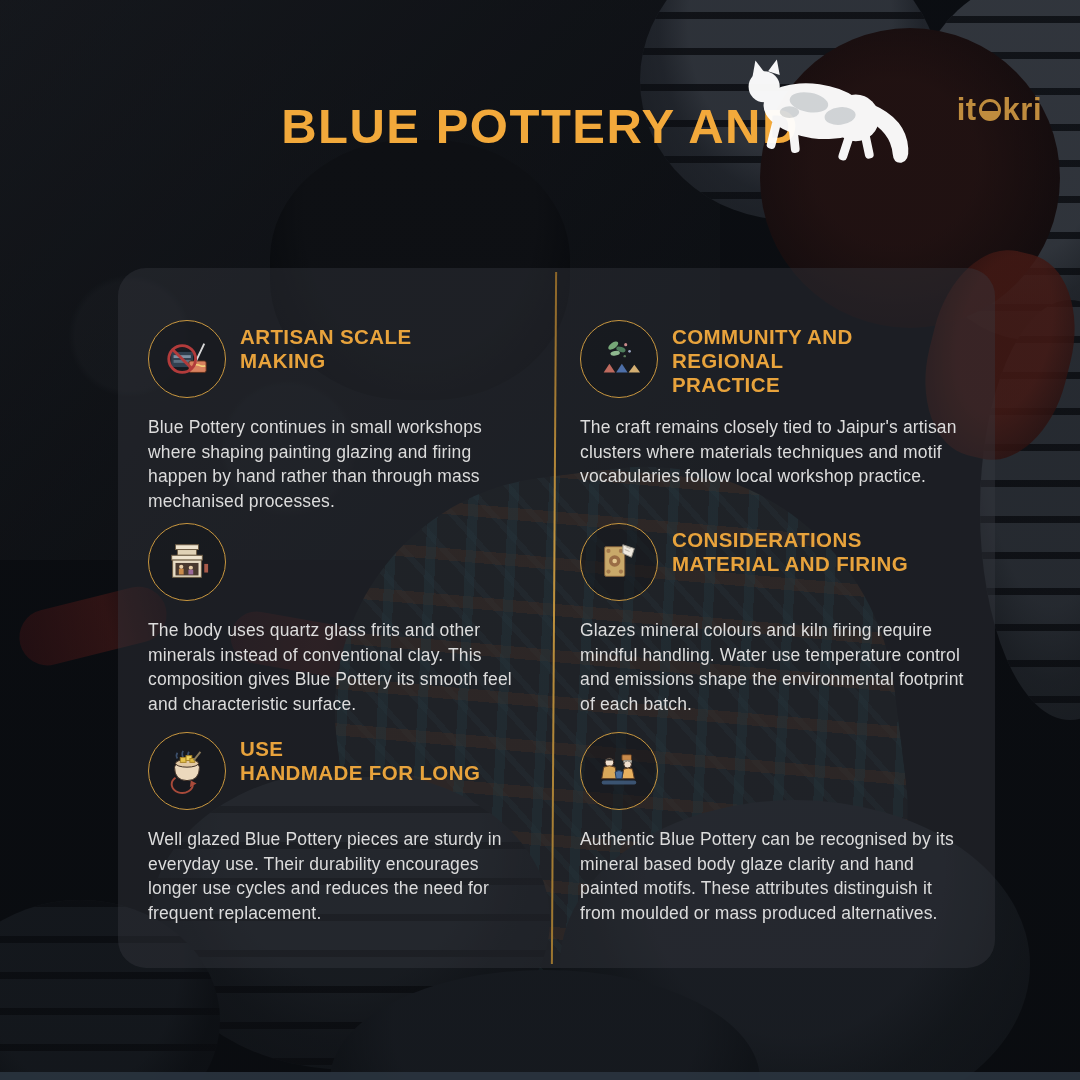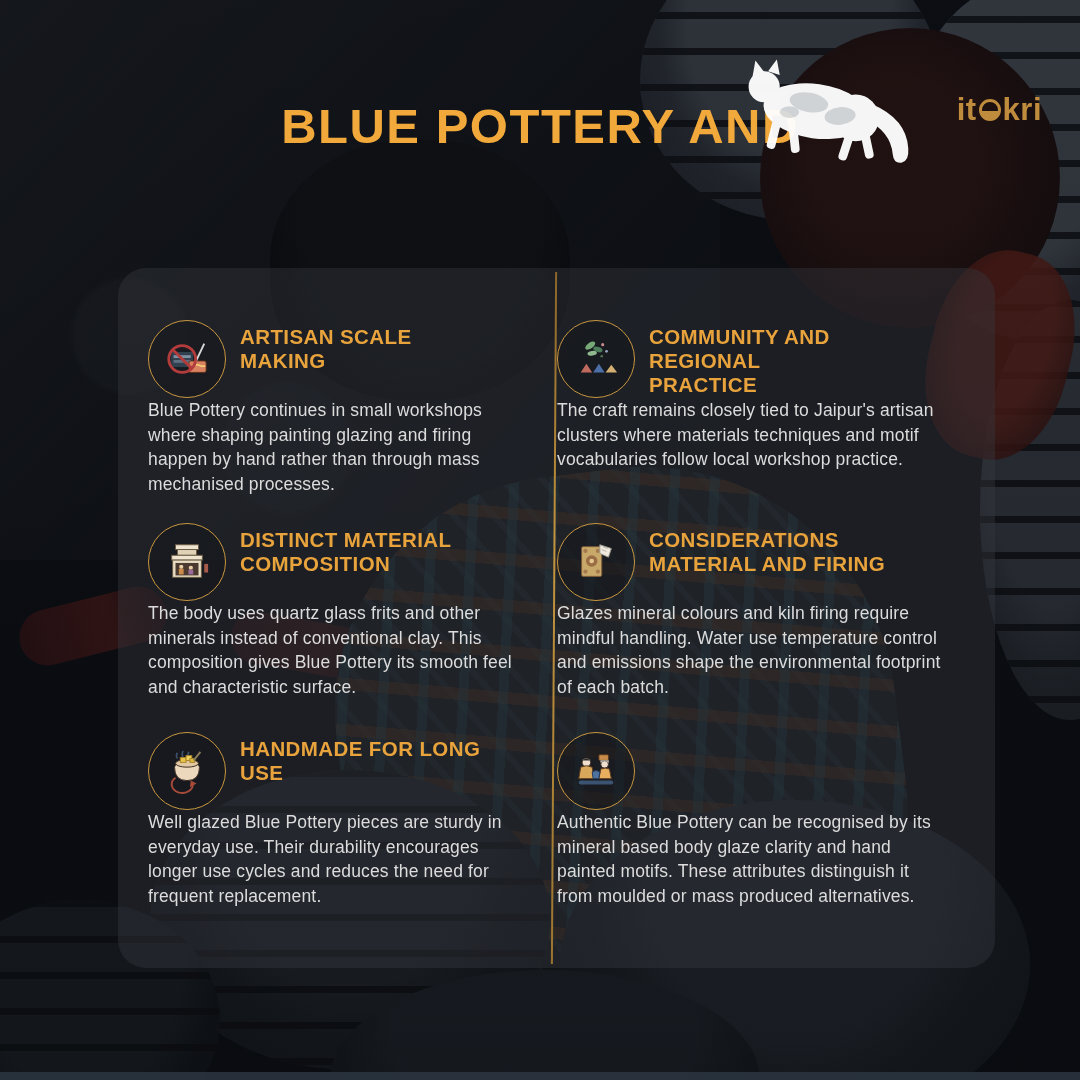--- a/index.html
+++ b/index.html
@@ -93,35 +93,35 @@
     background:rgba(55,58,64,0.40);border-radius:28px;
   }
   .divider{
     position:absolute;left:435px;top:4px;width:2px;height:692px;
     background:linear-gradient(180deg,#8a6428,#c3953f 40%,#9a742f);
     transform:rotate(0.35deg);
   }
   .grid{
     position:absolute;inset:0;display:grid;
     grid-template-columns:375px 385px;grid-template-rows:203px 209px auto;
-    column-gap:34px;padding:52px 0 0 30px;box-sizing:border-box;
+    column-gap:57px;padding:52px 0 0 30px;box-sizing:border-box;
   }
   .section{position:relative;}
   .sec-head{display:flex;gap:14px;}
   .icon-badge{
     flex:0 0 auto;width:76px;height:76px;border-radius:50%;
     border:1.5px solid #c9973f;background:rgba(18,20,25,0.45);
     display:flex;align-items:center;justify-content:center;
   }
   .sec-title{
     padding-top:5px;color:#e8a33c;font-weight:bold;font-size:20.5px;
     letter-spacing:.4px;line-height:24px;
   }
   .sec-body{
-    color:#dcdcdc;font-size:17.5px;line-height:24.5px;
+    margin-top:17px;color:#dcdcdc;font-size:17.5px;line-height:24.5px;
     letter-spacing:.15px;
   }
 </style>
 </head>
 <body>
 
 <div class="canvas">
 
   <div class="bg">
     <div class="floor"></div>
@@ -240,24 +240,20 @@
               <rect x="8" y="17" width="32" height="5" fill="#efe4cf" stroke="#6b5a43"></rect>
               <rect x="9" y="22" width="30" height="18" fill="#e8dcc4" stroke="#6b5a43"></rect>
               <rect x="12" y="25" width="24" height="13" fill="#4a3a30"></rect>
               <circle cx="18" cy="29" r="2.2" fill="#e9cfa8"></circle>
               <rect x="15.5" y="31" width="5" height="6" fill="#c98a4a"></rect>
               <circle cx="28" cy="30" r="2.2" fill="#e9cfa8"></circle>
               <rect x="25.5" y="32" width="5" height="5" fill="#9a6a9a"></rect>
               <rect x="42" y="26" width="4" height="9" fill="#a85a4a"></rect>
             </svg>
           </div>
-          <div class="sec-title">
-            <div>DISTINCT MATERIAL</div>
-            <div>COMPOSITION</div>
-          </div>
         </div>
         <div class="sec-body">The body uses quartz glass frits and other minerals instead of conventional clay. This composition gives Blue Pottery its smooth feel and characteristic surface.</div>
       </div>
 
       <div class="section">
         <div class="sec-head">
           <div class="icon-badge">
             <svg width="46" height="46" viewBox="0 0 48 48">
               <rect x="9" y="8" width="21" height="31" rx="1.5" fill="#c9a96a" stroke="#7a5a38"></rect>
               <circle cx="19.5" cy="23" r="6" fill="#8a5a3a" opacity="0.75"></circle>
@@ -290,22 +286,22 @@
               <ellipse cx="24" cy="16" rx="12" ry="4" fill="#e2c9a4" stroke="#3a2a20"></ellipse>
               <rect x="17" y="10" width="6" height="5" fill="#e7c44d" stroke="#a98426"></rect>
               <rect x="23" y="8" width="6" height="5" fill="#f0d45e" stroke="#a98426"></rect>
               <rect x="27" y="11" width="5" height="4" fill="#dcb83f" stroke="#a98426"></rect>
               <line x1="38" y1="4" x2="31" y2="13" stroke="#8a7a5a" stroke-width="2"></line>
               <path d="M12 31 a11 9 0 1 0 18 6" stroke="#a84a3a" fill="none" stroke-width="2"></path>
               <polygon points="28,34 34,37 27,41" fill="#a84a3a"></polygon>
             </svg>
           </div>
           <div class="sec-title">
+            <div>USE</div>
             <div>HANDMADE FOR LONG</div>
-            <div>USE</div>
           </div>
         </div>
         <div class="sec-body">Well glazed Blue Pottery pieces are sturdy in everyday use. Their durability encourages longer use cycles and reduces the need for frequent replacement.</div>
       </div>
 
       <div class="section">
         <div class="sec-head">
           <div class="icon-badge">
             <svg width="46" height="46" viewBox="0 0 48 48">
               <rect x="27" y="7" width="10" height="6" rx="1" fill="#c98a4a" stroke="#5a3a20"></rect>

